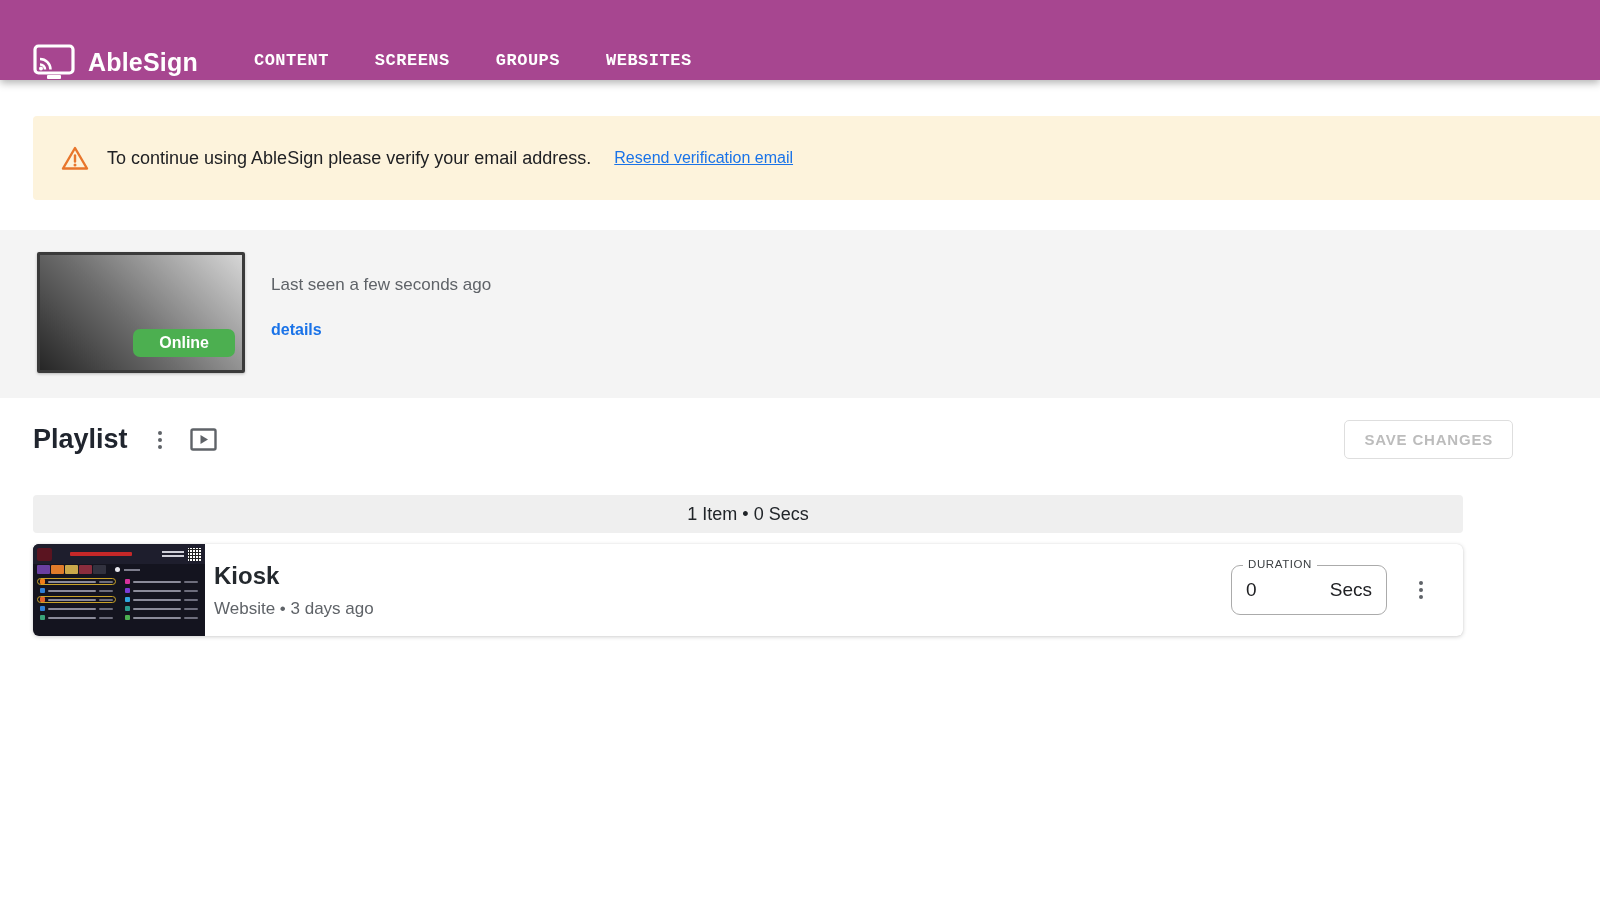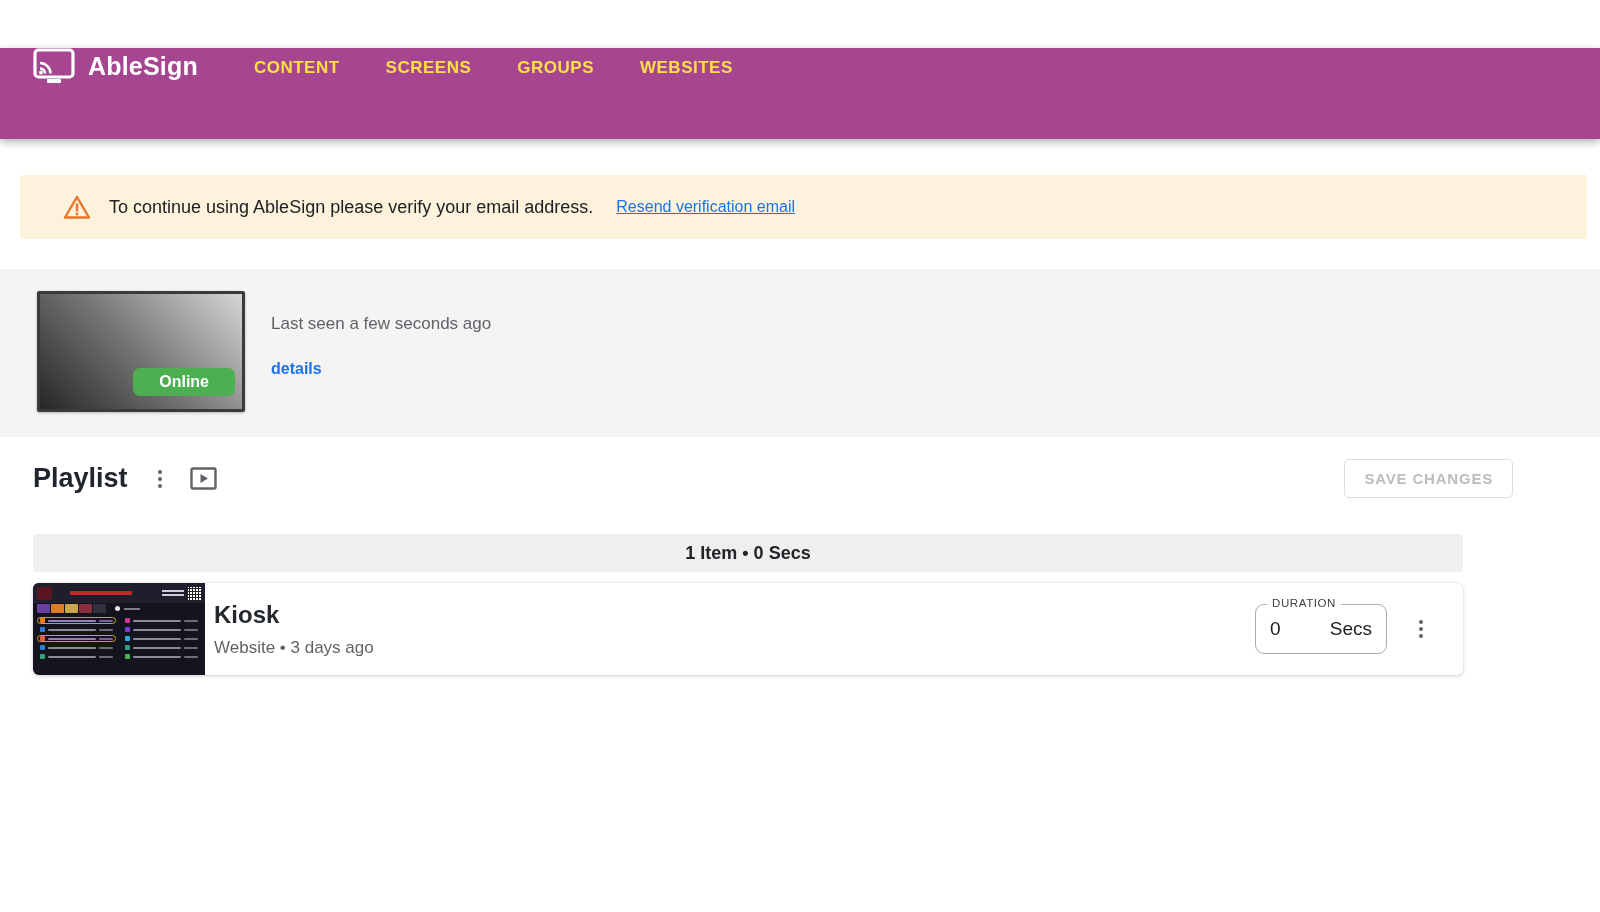--- a/index.html
+++ b/index.html
@@ -4,38 +4,37 @@
 <style>
   * { box-sizing: border-box; }
   html,body { margin:0; padding:0; }
   body {
     width:1600px; height:912px; background:#fff; overflow:hidden;
     font-family:"Liberation Sans", sans-serif; color:#202124;
   }
 
   
   .navbar {
-    height:91px; background:#a74690; display:flex; align-items:flex-start;
+    height:80px; background:#a74690; display:flex; align-items:flex-end;
     padding:0 33px; position:relative; z-index:5;
     box-shadow:0 3px 8px rgba(0,0,0,0.30);
-    margin-top:48px;
   }
   .brand { display:flex; align-items:center; gap:13px; color:#fff; cursor:pointer; }
   .brand-name { font-size:25px; font-weight:700; letter-spacing:0.2px; }
   .nav-items { display:flex; margin-left:56px; }
   .nav-item {
-    color:#fde047; font-size:17px; font-weight:600; letter-spacing:0.5px;
-    padding:10px 0; margin-right:46px; cursor:pointer; white-space:nowrap;
+    color:#ffffff; font-size:17px; font-weight:600; letter-spacing:0.5px;
+    padding:10px 0; margin-right:46px; cursor:pointer; white-space:nowrap;font-family:Liberation Mono, monospace;
   }
 
   
   .banner {
-    margin:36px 0 0 20px; width:1567px; height:64px; background:#fdf3dc;
+    margin:36px 0 0 33px; width:1567px; height:84px; background:#fdf3dc;
     border-radius:4px 0 0 4px; display:flex; align-items:center;
-    padding-left:42px; gap:17px;
+    padding-left:27px; gap:17px;
   }
   .banner-text { font-size:18px; color:#202124; }
   .banner-link { color:#1a73e8; text-decoration:underline; cursor:pointer; margin-left:6px; }
 
   
   .screen-section {
     margin-top:30px; background:#f4f4f4; height:168px; width:100%;
     display:flex; padding:22px 0 0 37px;
   }
   .tv {
@@ -66,21 +65,21 @@
   .save-btn {
     margin-left:auto; background:#fff; border:1px solid #dedede; border-radius:5px;
     color:#bcbcbc; font-size:15px; font-weight:600; letter-spacing:0.8px;
     padding:10px 19px; font-family:"Liberation Sans", sans-serif; cursor:default;
   }
 
   
   .summary-bar {
     margin:36px 0 0 33px; width:1430px; height:38px; background:#efefef;
     border-radius:4px; display:flex; align-items:center; justify-content:center;
-    font-size:18px; color:#212529;font-weight:bold;
+    font-size:18px; color:#212529;
   }
 
   
   .row-card {
     margin:11px 0 0 33px; width:1430px; height:92px; background:#fff;
     border-radius:6px; display:flex; align-items:center;
     box-shadow:0 1px 4px rgba(0,0,0,0.18), 0 0 1px rgba(0,0,0,0.14);
   }
   .thumb {
     width:172px; height:92px; flex:none; border-radius:6px 0 0 6px;
@@ -105,21 +104,21 @@
   .t-row { display:flex; align-items:center; gap:3px; height:7px; border-radius:4px; padding:0 2px; border:1px solid transparent; }
   .t-row .sq { width:5px; height:5px; border-radius:1px; flex:none; }
   .t-row .ln { height:2px; background:#8b8b9a; border-radius:1px; flex:1; max-width:52px; }
   .t-row .rv { height:2px; width:14px; background:#6d6d7c; border-radius:1px; margin-left:auto; }
 
   .item-info { margin-left:9px; }
   .item-name { font-size:24px; font-weight:700; color:#24292e; }
   .item-meta { font-size:17px; color:#5f6368; margin-top:9px; }
 
   .duration-box {
-    margin-left:auto; position:relative; width:132px; height:50px;
+    margin-left:auto; position:relative; width:156px; height:50px;
     border:1px solid #ababab; border-radius:9px; display:flex; align-items:center;
     justify-content:space-between; padding:0 14px; background:#fff;
   }
   .duration-label {
     position:absolute; top:-8px; left:11px; background:#fff; padding:0 5px;
     font-size:11.5px; color:#3c4043; letter-spacing:0.6px;
   }
   .duration-input {
     width:34px; border:none; outline:none; font-size:19px; color:#202124;
     font-family:"Liberation Sans", sans-serif; background:transparent; padding:0;

